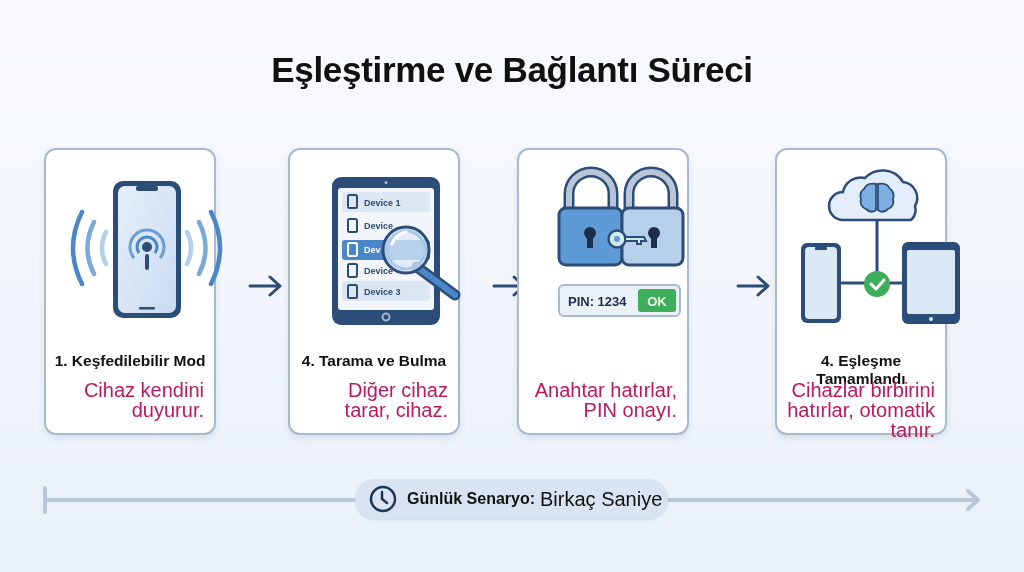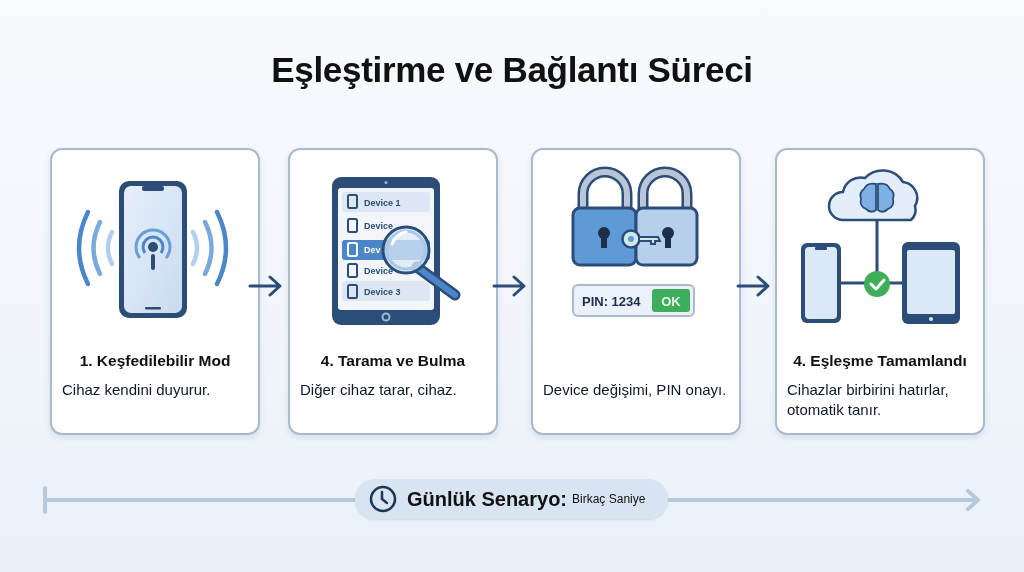--- a/index.html
+++ b/index.html
@@ -8,51 +8,51 @@
     background: linear-gradient(180deg, #f8fafd 0%, #f1f5fb 60%, #e9f0f9 100%);
     font-family: "Liberation Sans", "DejaVu Sans", sans-serif;
     position: relative;
   }
   .title {
     position: absolute; top: 50px; left: 0; width: 1024px;
     text-align: center; font-size: 35px; font-weight: 700; color: #111;
     letter-spacing: -0.3px;
   }
   .card {
-    position: absolute; top: 148px; width: 210px; height: 287px;
+    position: absolute; top: 148px; width: 172px; height: 287px;
     background: #fff; border: 2px solid #a9b9cf; border-radius: 12px;
     box-shadow: 0 3px 6px rgba(60,80,110,0.12);
   }
   .card .illus { position: absolute; left: 0; top: 0; width: 201px; height: 190px; }
   .card .step-title {
     position: absolute; top: 202px; width: 100%; text-align: center;
     font-size: 15.5px; font-weight: 700; color: #111;
   }
   .card .step-desc {
-    position: absolute; top: 230px; left: 10px; right: 10px; text-align: left;
-    font-size: 15px; color: #0f172a; line-height: 20px;
+    position: absolute; top: 230px; left: 10px; right: 10px; text-align: right;
+    font-size: 20px; color: #be185d; line-height: 20px;
   }
   .arrow { position: absolute; top: 272px; width: 36px; height: 28px; }
   .timeline { position: absolute; left: 40px; top: 480px; width: 950px; height: 40px; }
   .pill {
     position: absolute; left: 355px; top: 479px; width: 313px; height: 40px;
     background: #d8e4f2; border-radius: 20px;
     display: flex; align-items: center; padding-left: 14px;
     box-shadow: 0 1px 2px rgba(60,80,110,0.15);
   }
   .pill .clock { width: 28px; height: 28px; margin-right: 10px; }
-  .pill .bold { font-weight: 700; font-size: 20px; color: #111; margin-right: 5px; }
-  .pill .val { font-size: 12px; color: #111; }
+  .pill .bold { font-weight: 700; font-size: 16px; color: #111; margin-right: 5px; }
+  .pill .val { font-size: 20px; color: #111; }
 </style>
 </head>
 <body>
 
 <div class="title">Eşleştirme ve Bağlantı Süreci</div>
 
-<div class="card" style="left:50px;">
+<div class="card" style="left:44px;">
   <svg class="illus" viewBox="0 0 201 190">
     <defs>
       <linearGradient id="scr1" x1="0" y1="0" x2="1" y2="1">
         <stop offset="0" stop-color="#e6effa"></stop>
           <stop offset="1" stop-color="#c9dbf0"></stop>
       </linearGradient>
     </defs>
 
     <path d="M36 62 Q18 98 36 134" stroke="#4a86c8" stroke-width="4.5" fill="none" stroke-linecap="round"></path>
     <path d="M48 72 Q35 98 48 124" stroke="#7aa9dc" stroke-width="4.5" fill="none" stroke-linecap="round"></path>
@@ -112,21 +112,21 @@
     <path d="M102 94 Q106 84 116 82" stroke="#fff" stroke-width="3" fill="none" stroke-linecap="round"></path>
   </svg>
   <div class="step-title">4. Tarama ve Bulma</div>
   <div class="step-desc">Diğer cihaz tarar, cihaz.</div>
 </div>
 
 <svg class="arrow" style="left:492px;" viewBox="0 0 36 28">
   <path d="M2 14 H32 M22 5 L32 14 L22 23" stroke="#2c4d78" stroke-width="3" fill="none" stroke-linecap="round" stroke-linejoin="round"></path>
 </svg>
 
-<div class="card" style="left:531px;">
+<div class="card" style="left:517px;">
   <svg class="illus" viewBox="0 0 201 190">
 
     <path d="M50 60 V44 A22 22 0 0 1 94 44 V60" stroke="#2c4d78" stroke-width="11" fill="none"></path>
     <path d="M50 60 V44 A22 22 0 0 1 94 44 V60" stroke="#b8c6d8" stroke-width="6" fill="none"></path>
     <path d="M110 60 V44 A22 22 0 0 1 154 44 V60" stroke="#2c4d78" stroke-width="11" fill="none"></path>
     <path d="M110 60 V44 A22 22 0 0 1 154 44 V60" stroke="#b8c6d8" stroke-width="6" fill="none"></path>
 
     <rect x="40" y="58" width="63" height="57" rx="7" fill="#5e9ad6" stroke="#2c4d78" stroke-width="3"></rect>
     <rect x="103" y="58" width="61" height="57" rx="7" fill="#b6d0ec" stroke="#2c4d78" stroke-width="3"></rect>
 
@@ -137,21 +137,21 @@
 
     <circle cx="98" cy="89" r="8.5" fill="#cfe8e8" stroke="#2c4d78" stroke-width="2.5"></circle>
     <circle cx="98" cy="89" r="3" fill="#5e9ad6"></circle>
     <path d="M106 87 H125 L127 91 H122 V94 H118 V91 H106 Z" fill="#cfe8e8" stroke="#2c4d78" stroke-width="2"></path>
 
     <rect x="40" y="135" width="121" height="31" rx="5" fill="#eaf1f9" stroke="#a9b9cf" stroke-width="2"></rect>
     <text x="49" y="156" font-family="Liberation Sans, DejaVu Sans, sans-serif" font-size="13" font-weight="700" fill="#1d2f48">PIN: 1234</text>
     <rect x="119" y="139" width="38" height="23" rx="3" fill="#3fae5a"></rect>
     <text x="138" y="156" text-anchor="middle" font-family="Liberation Sans, DejaVu Sans, sans-serif" font-size="13" font-weight="700" fill="#e8f7ea">OK</text>
   </svg>
-  <div class="step-desc">Device değişimi, PIN onayı.</div>
+  <div class="step-desc">Anahtar hatırlar, PIN onayı.</div>
 </div>
 
 <svg class="arrow" style="left:736px;" viewBox="0 0 36 28">
   <path d="M2 14 H32 M22 5 L32 14 L22 23" stroke="#2c4d78" stroke-width="3" fill="none" stroke-linecap="round" stroke-linejoin="round"></path>
 </svg>
 
 <div class="card" style="left:775px;">
   <svg class="illus" viewBox="0 0 201 190">
 
     <path d="M66 70 A14 14 0 0 1 66 42 A18 18 0 0 1 88 28 A24 24 0 0 1 126 32 A16 16 0 0 1 138 56 A14 14 0 0 1 134 70 Z" fill="#e3eefa" stroke="#2c4d78" stroke-width="2.5"></path>

